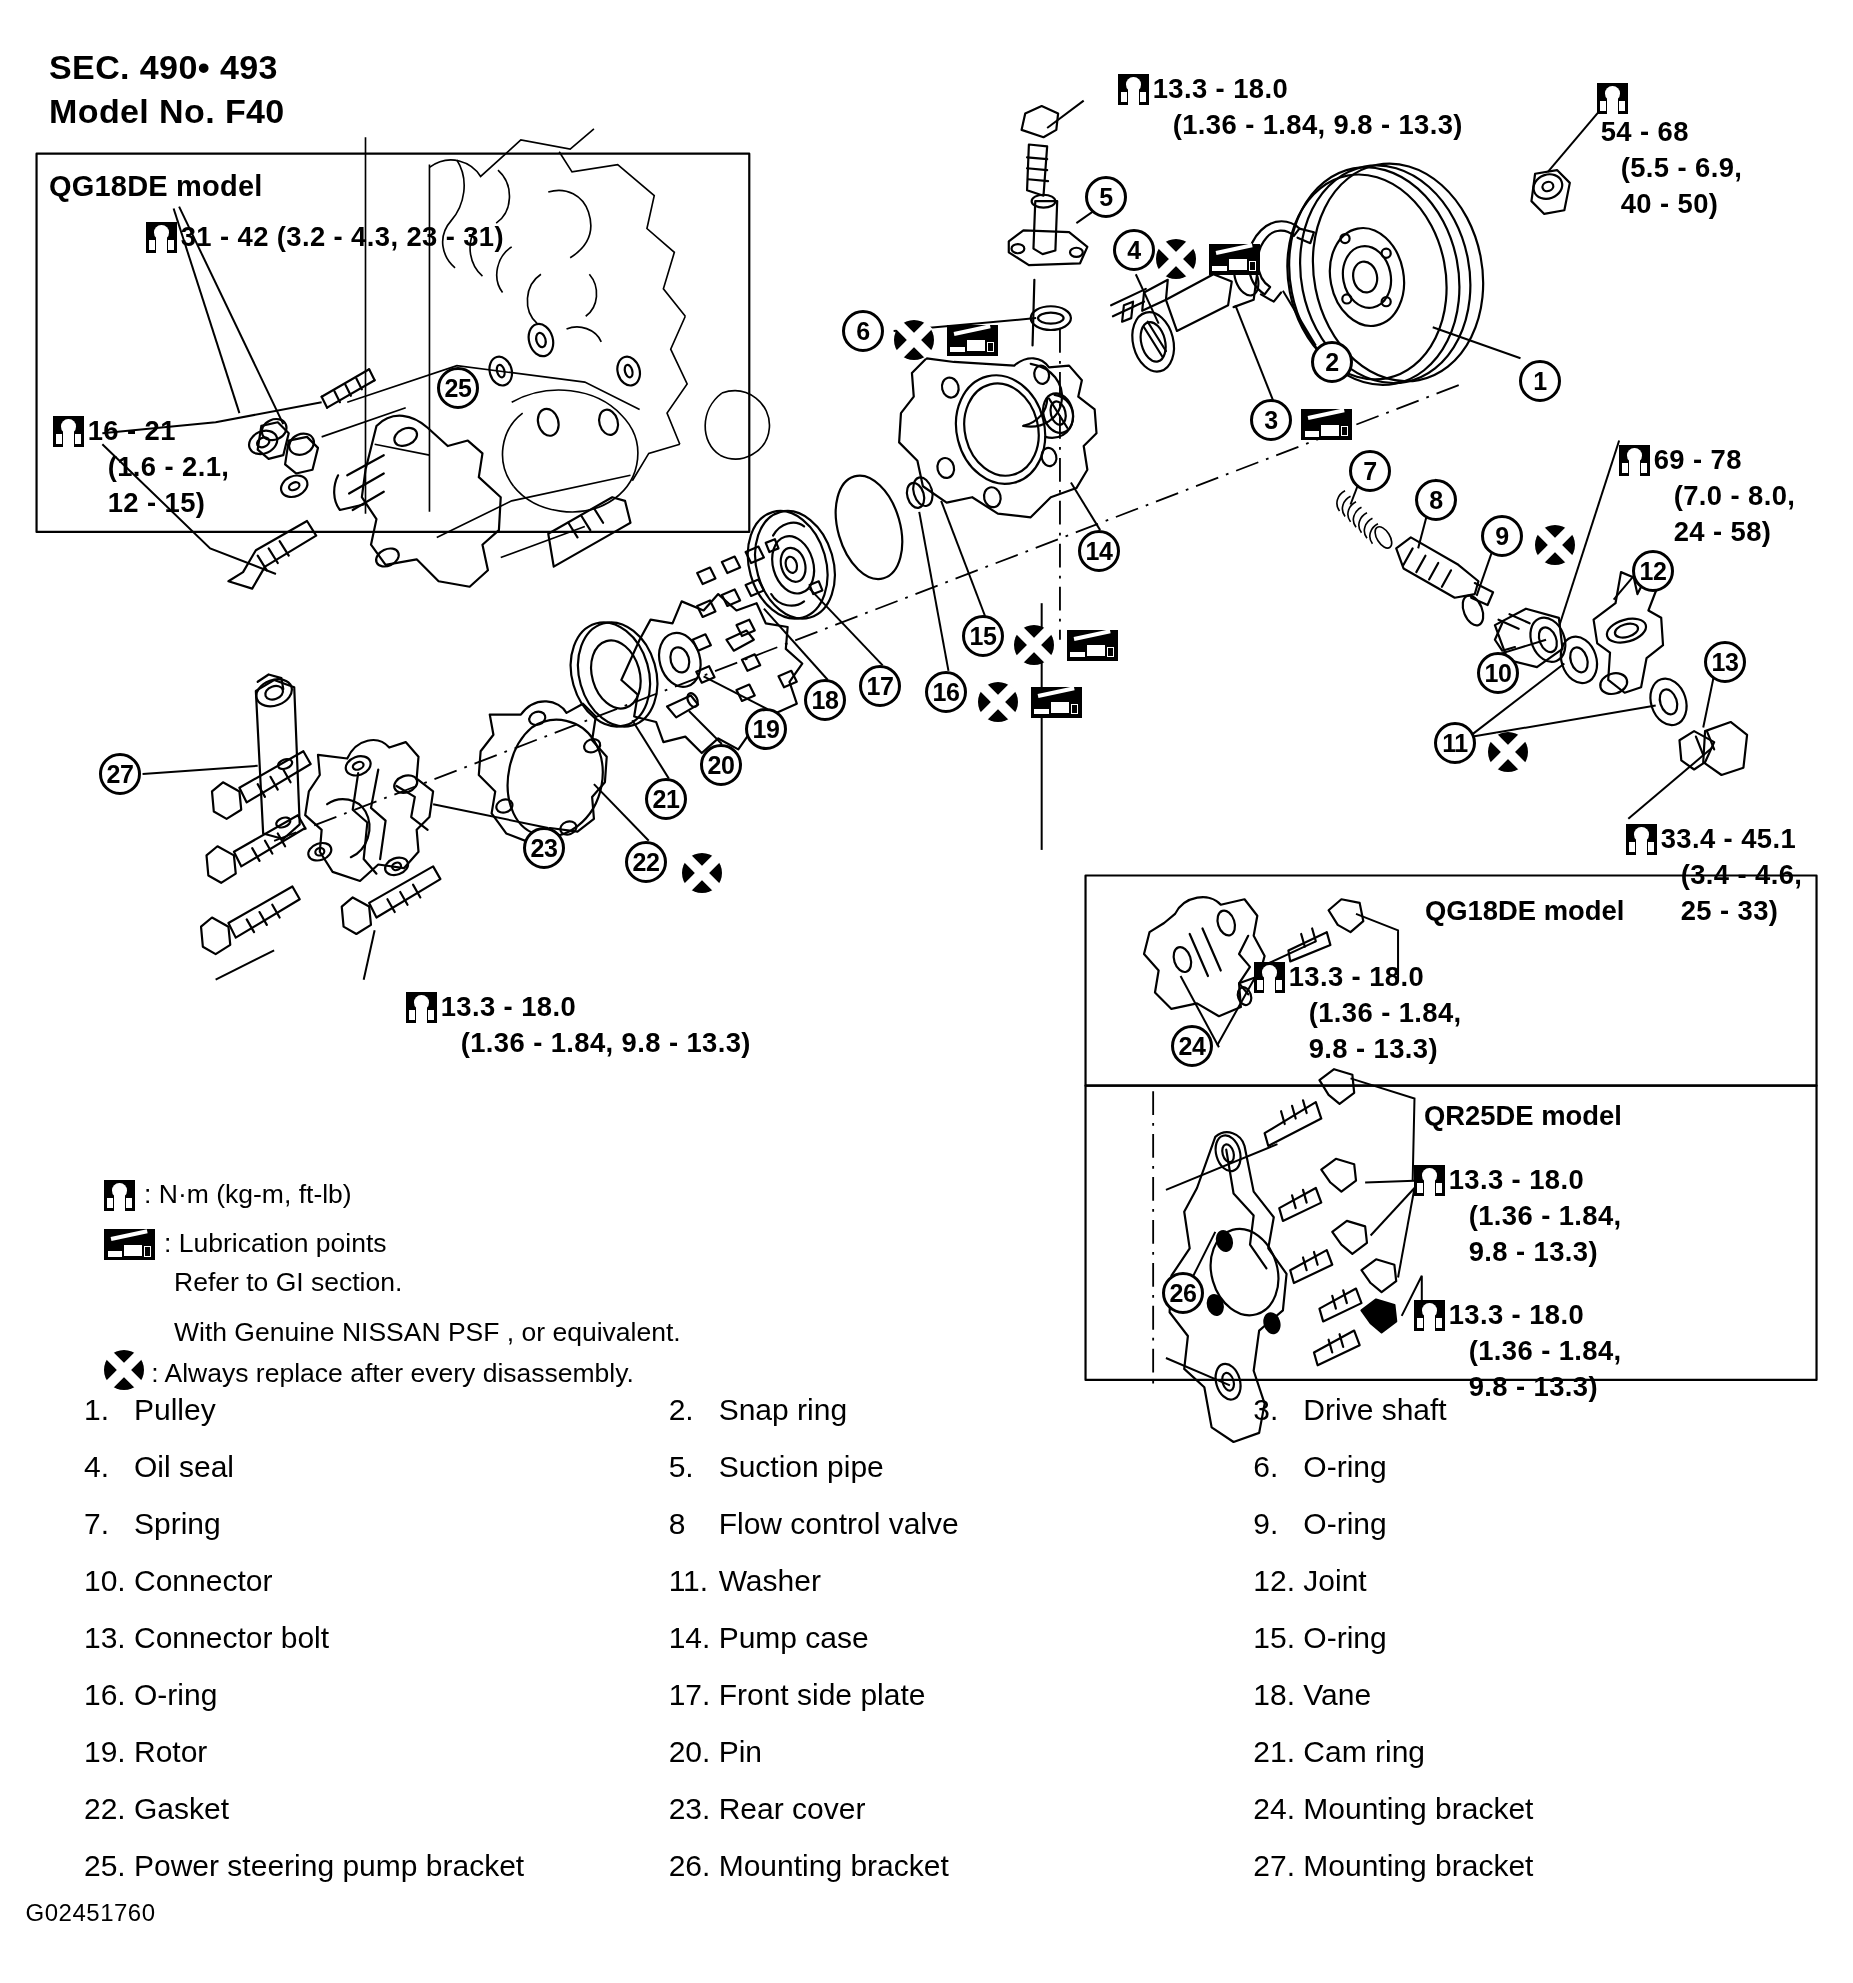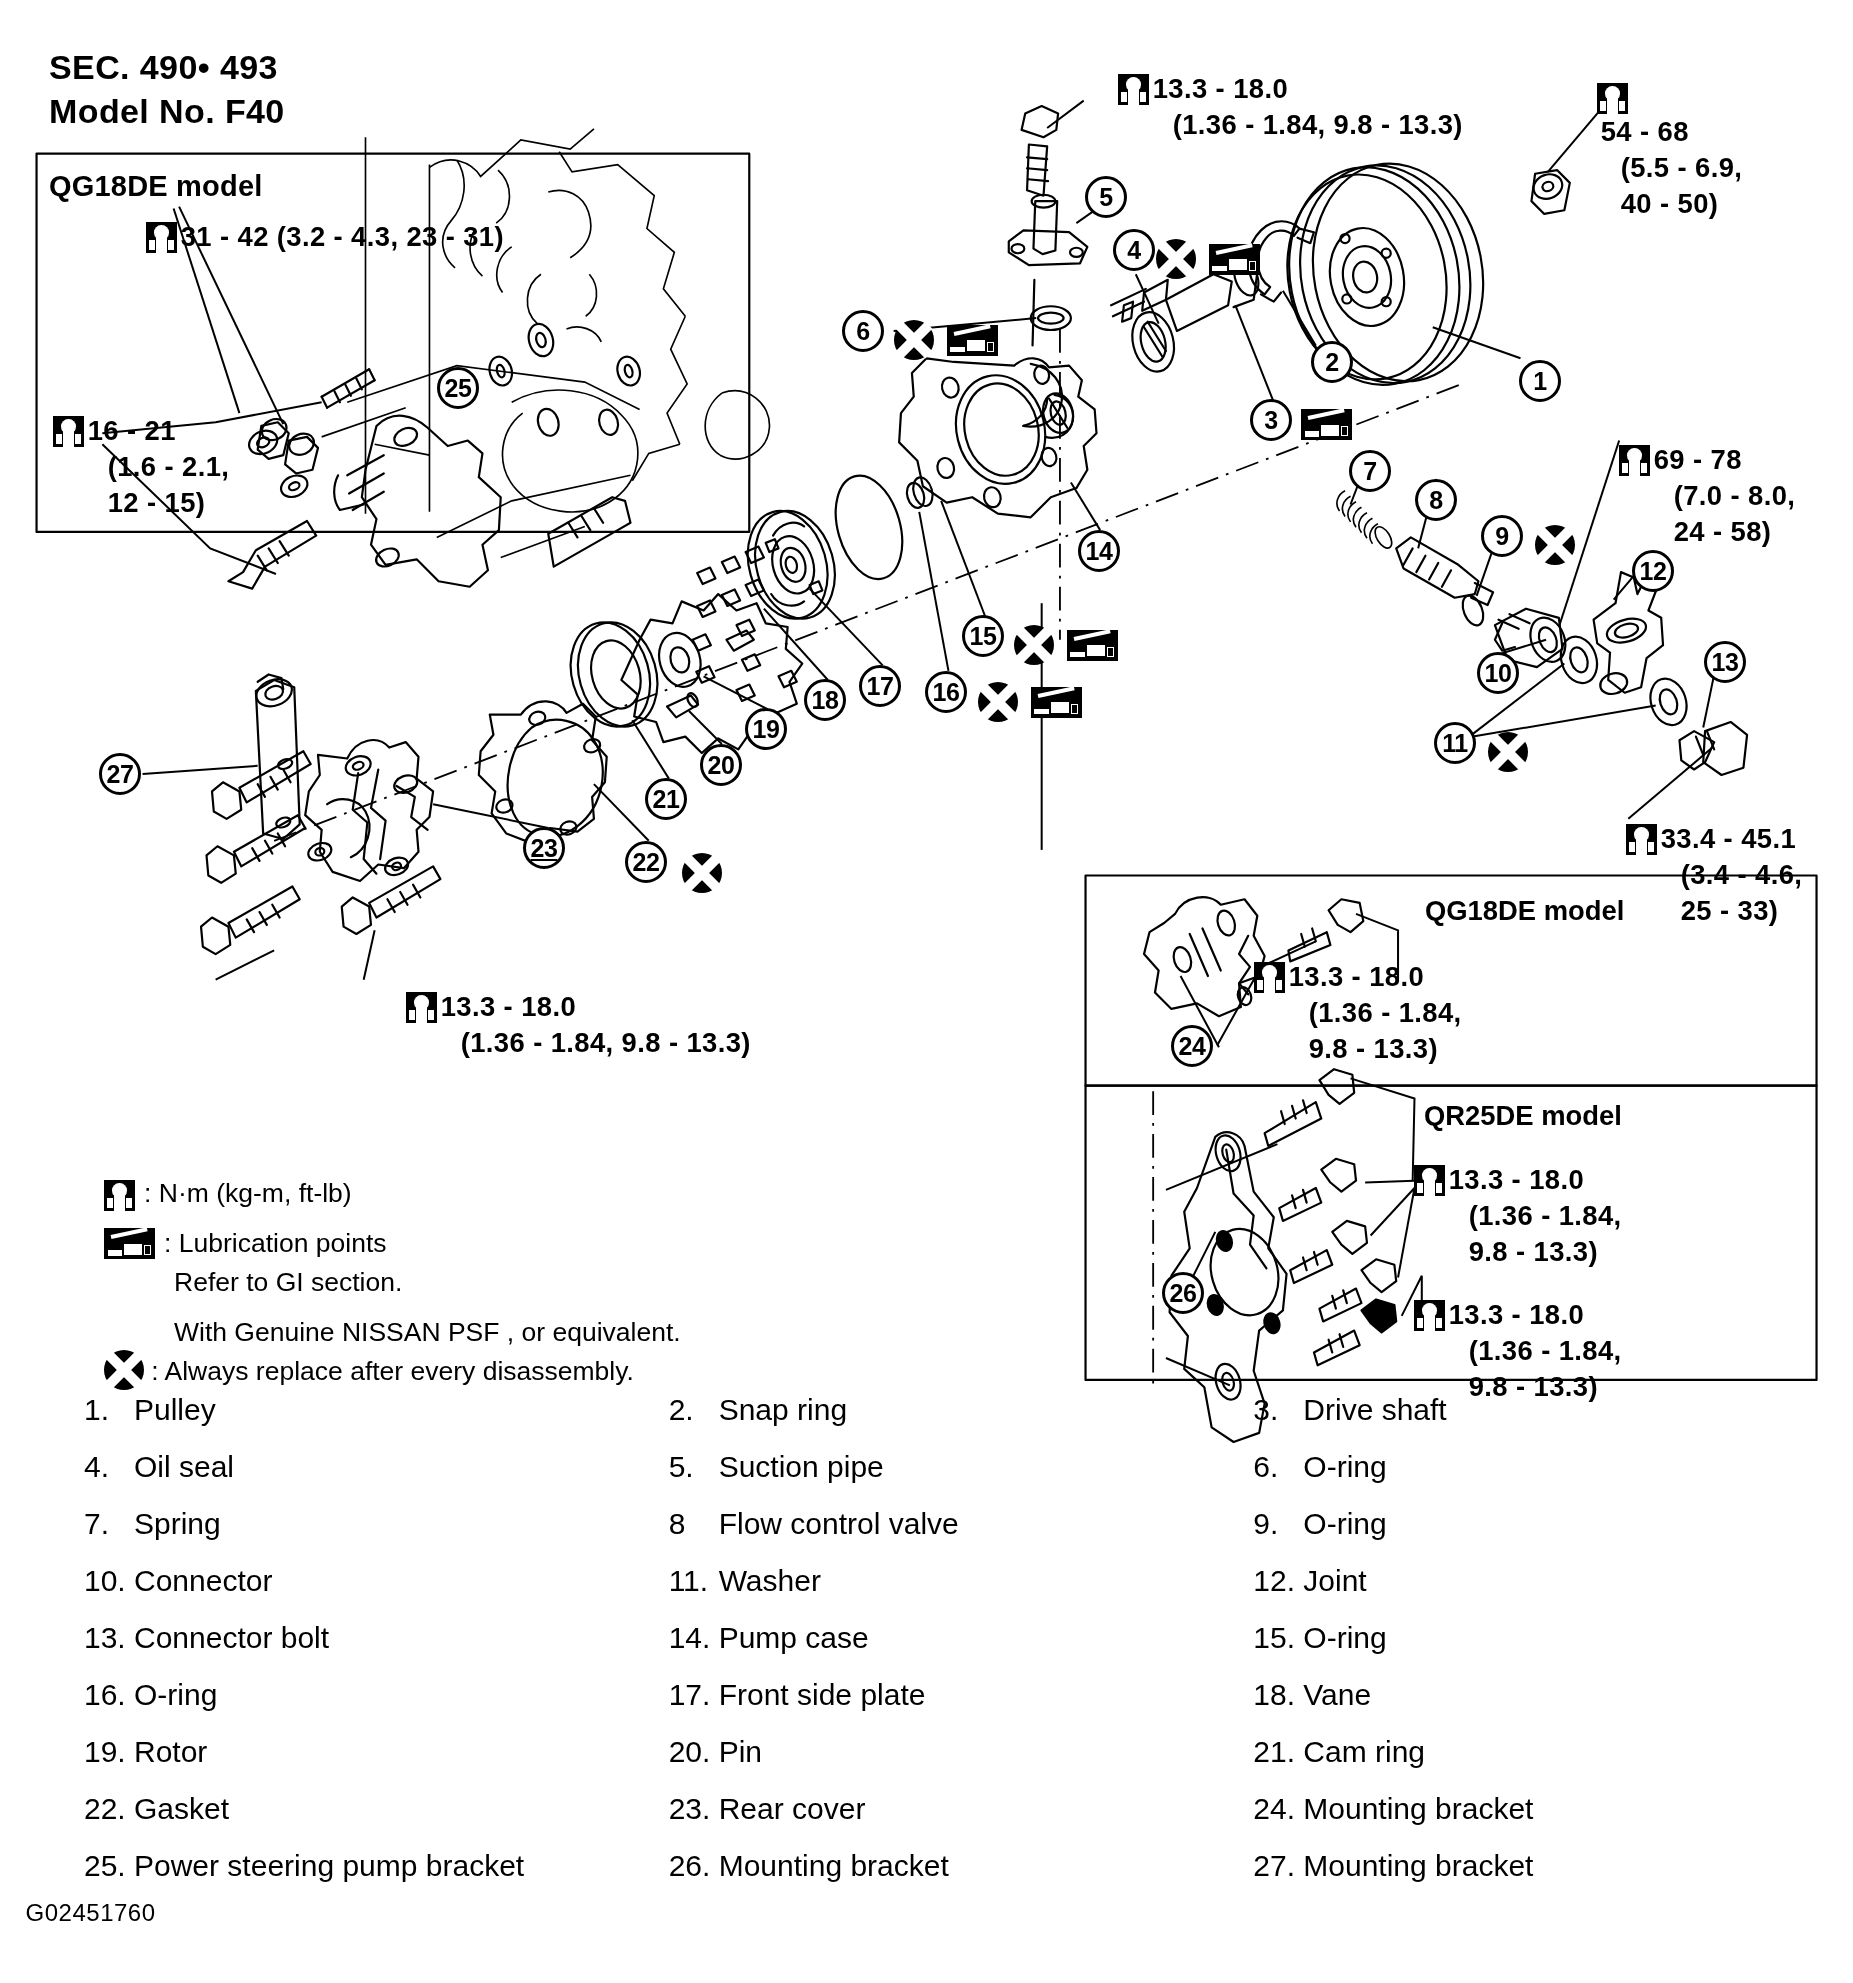--- a/index.html
+++ b/index.html
@@ -93,21 +93,21 @@
     width:42px;height:42px;border:3.2px solid #000;border-radius:50%;
     display:flex;align-items:center;justify-content:center;
     font-size:25px;font-weight:bold;background:#fff;
     box-sizing:border-box;letter-spacing:-0.5px;
   }
   .inset-title{
     font-size:27.4px;font-weight:bold;
   }
 
   
-  .legend-row{display:flex;align-items:center;padding-left:25px;}
+  .legend-row{display:flex;align-items:flex-end;padding-left:25px;}
   .legend-text{font-size:26.5px;margin-left:9.1px;line-height:1.25;}
   .legend-sub{font-size:26.5px;line-height:1.28;}
 
   
   #parts-list{
     position:absolute;left:55px;top:1393px;width:1754px;
   }
   .parts-grid{
     display:grid;
     grid-template-columns:1fr 1fr 1fr;
@@ -730,21 +730,21 @@
       <div class="bubble abs" style="left: 1704px; top: 641px;">13</div>
       <div class="bubble abs" style="left: 1078px; top: 530px;">14</div>
       <div class="bubble abs" style="left: 962px; top: 615px;">15</div>
       <div class="bubble abs" style="left: 925px; top: 671px;">16</div>
       <div class="bubble abs" style="left: 859px; top: 665px;">17</div>
       <div class="bubble abs" style="left: 804px; top: 679px;">18</div>
       <div class="bubble abs" style="left: 745px; top: 708px;">19</div>
       <div class="bubble abs" style="left: 700px; top: 744px;">20</div>
       <div class="bubble abs" style="left: 645px; top: 778px;">21</div>
       <div class="bubble abs" style="left: 625px; top: 841px;">22</div>
-      <div class="bubble abs" style="left: 523px; top: 827px; text-decoration: underline;">23</div>
+      <div class="bubble abs" style="left: 523px; top: 827px;">23</div>
       <div class="bubble abs" style="left: 99px; top: 753px;">27</div>
     </div>
 
   <div class="abs inset-title" style="left:1425px;top:895px;">QG18DE model</div>
   <div class="abs torque" style="left:1254px;top:959px;">
     <div class="wrench">
         <span class="jaw-l"></span>
         <span class="jaw-r"></span>
       </div>
     <div class="lines">

